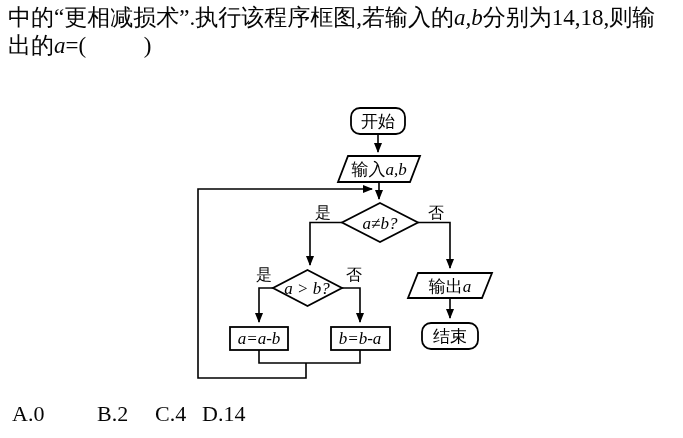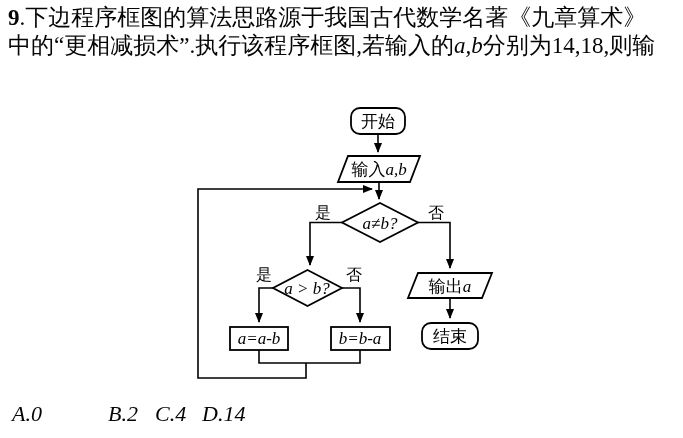--- a/index.html
+++ b/index.html
@@ -68,31 +68,30 @@
     top: 401px;
     width: 683px;
     height: 30px;
     font-size: 22px;
     color: #050505;
   }
   .opt {
     position: absolute;
     top: 0;
     white-space: pre;
-    font-style: italic;
   }
 </style>
 </head>
 <body>
 
 <div class="page">
 
   <div class="question">
-    <div class="qline"><span class="qnum">9</span><span>.下边程序框图的算法思路源于我国古代数学名著《九章算术》</span></div>
     <div class="qline"><span>中的“更相减损术”.执行该程序框图,若输入的</span><span class="it">a,b</span><span>分别为14,18,则输</span></div>
+    <div class="qline"><span>出的</span><span class="it">a</span><span>=(          )</span></div>
   </div>
 
   <svg class="flowchart-svg" width="683" height="438" viewBox="0 0 683 438">
     <defs>
       <marker id="arrow" viewBox="0 0 10 8" refX="9" refY="4" markerWidth="10" markerHeight="8" markerUnits="userSpaceOnUse" orient="auto">
         <path d="M0,0 L10,4 L0,8 Z" fill="#000000"></path>
       </marker>
     </defs>
 
     <path class="connector" d="M378,134 L378,152" marker-end="url(#arrow)"></path>
@@ -130,18 +129,18 @@
     <text class="node-text" x="450" y="342">结束</text>
 
     <text class="branch-label" x="323" y="218">是</text>
     <text class="branch-label" x="436" y="218">否</text>
     <text class="branch-label" x="264" y="280">是</text>
     <text class="branch-label" x="354" y="280">否</text>
   </svg>
 
   <div class="options">
     <span class="opt" style="left:12px">A.0</span>
-    <span class="opt" style="left:108px">B.2</span>
+    <span class="opt" style="left:97px">B.2</span>
     <span class="opt" style="left:155px">C.4</span>
     <span class="opt" style="left:202px">D.14</span>
   </div>
 
 </div>
 
 </body></html>

